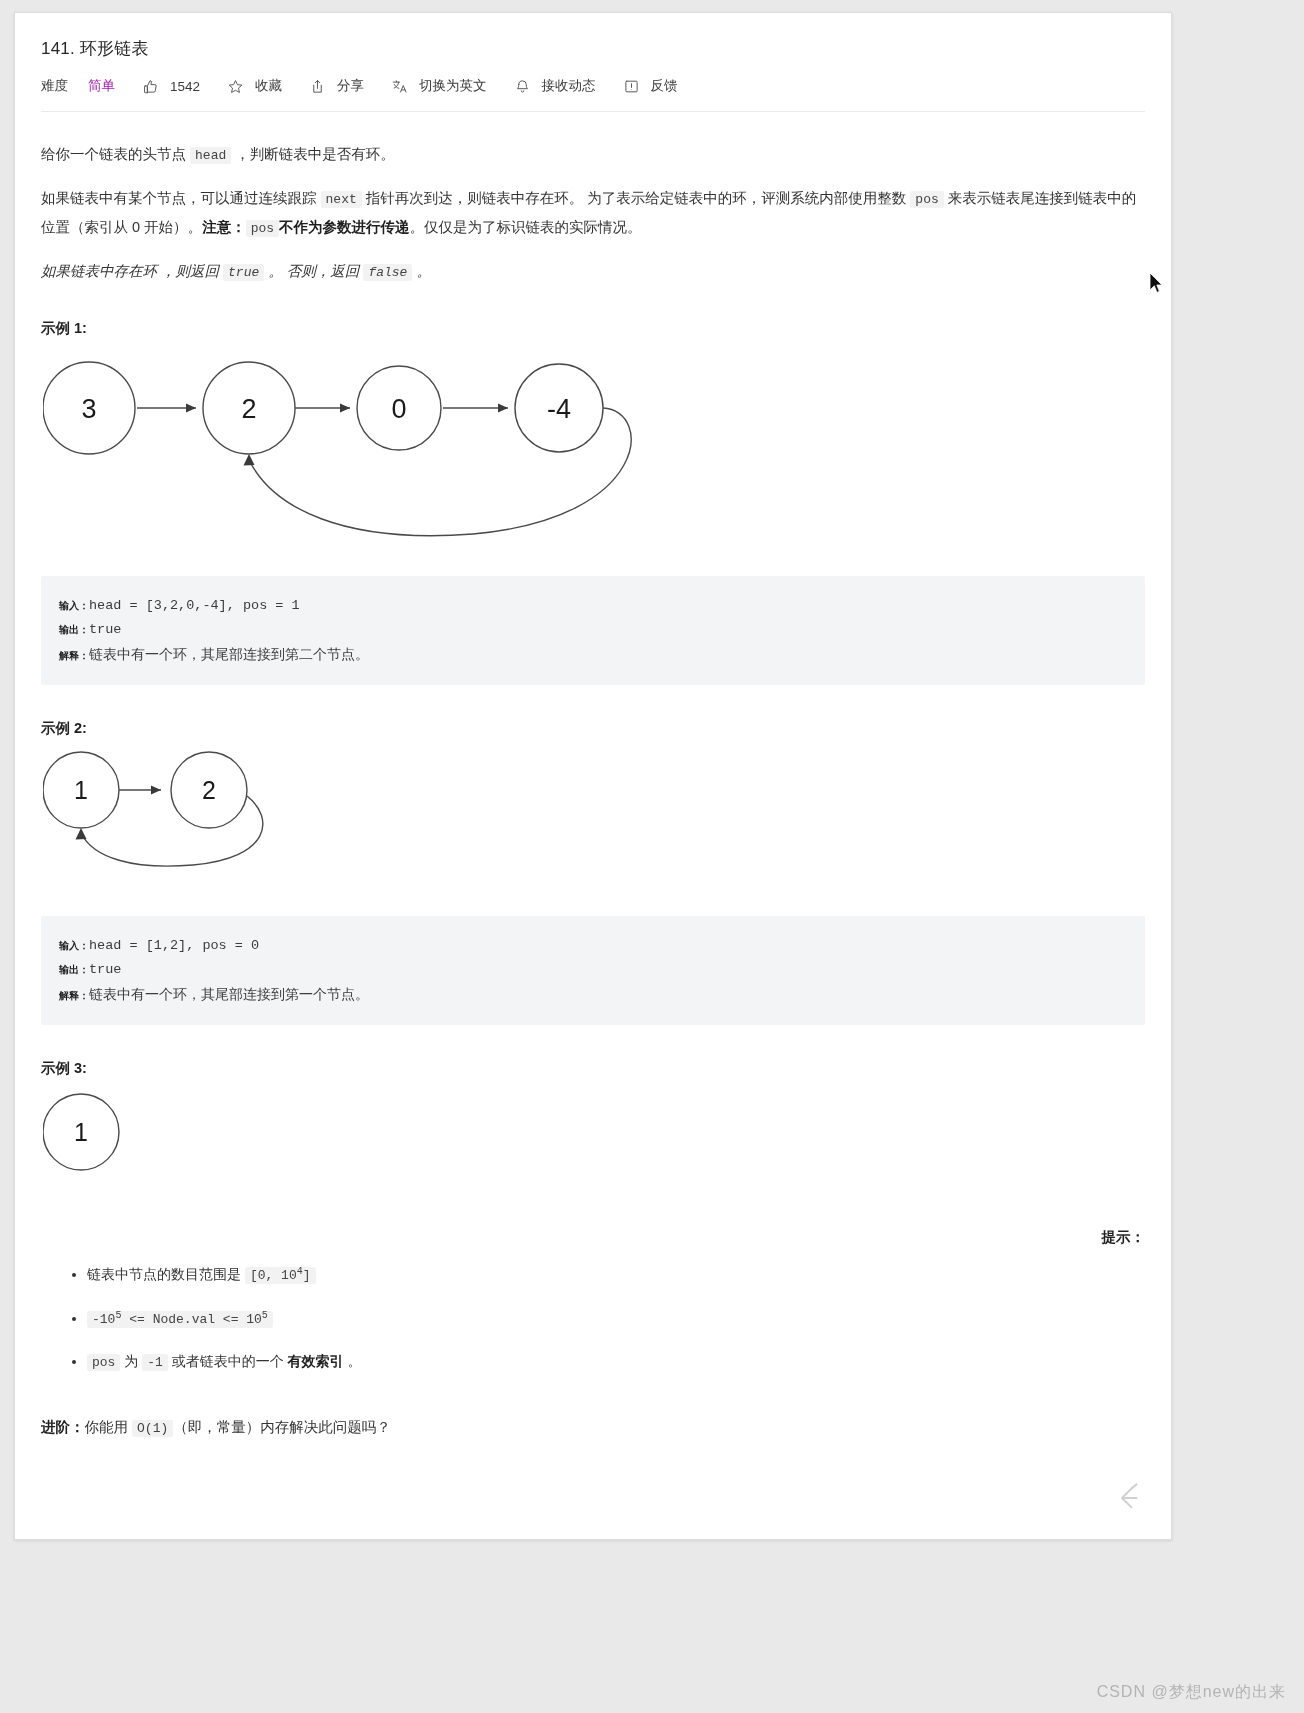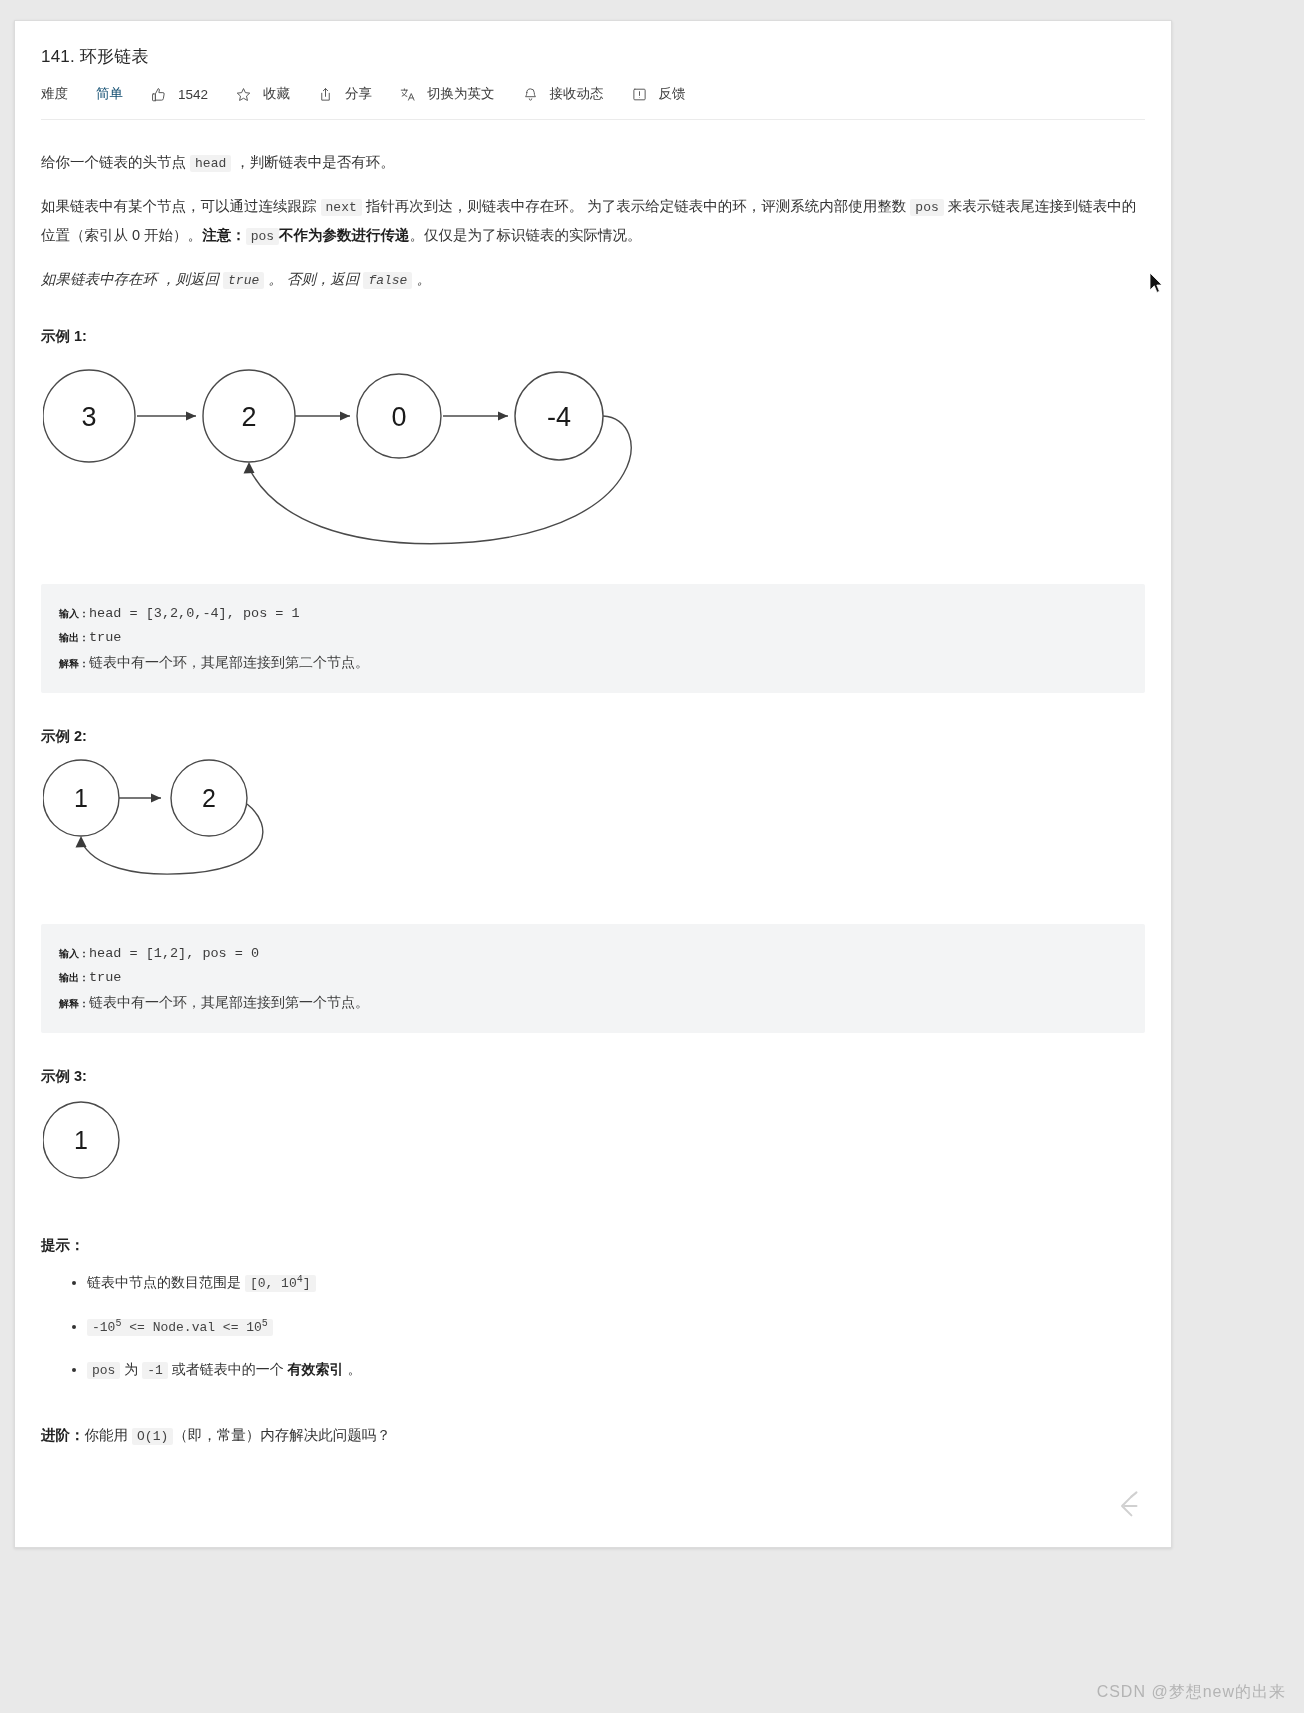--- a/index.html
+++ b/index.html
@@ -11,21 +11,21 @@
   .page {
     position: relative;
     width: 1304px;
     height: 1713px;
     background: #e9e9e9;
     overflow: hidden;
   }
   .card {
     position: absolute;
     left: 14px;
-    top: 20px;
+    top: 12px;
     width: 1158px;
     height: 1528px;
     background: #ffffff;
     border: 1px solid #dcdcdc;
     box-shadow: 0 1px 3px rgba(0,0,0,0.10);
     overflow: hidden;
   }
   .inner {
     padding: 20px 26px 0 26px;
   }
@@ -49,21 +49,21 @@
   .meta-item {
     display: flex;
     align-items: center;
     gap: 12px;
     margin-right: 28px;
     white-space: nowrap;
     cursor: pointer;
   }
   .meta-item.static { cursor: default; }
   .difficulty-label { color: #3c3c3c; }
-  .difficulty-value { color: #0c4a6e; margin-left: 16px; }
+  .difficulty-value { color: #a21caf; margin-left: 8px; }
   .ico {
     display: inline-block;
     width: 15px; height: 15px;
     position: relative;
     color: #5b5b5b;
     flex: 0 0 auto;
   }
   .ico svg { display:block; width: 15px; height: 15px; }
   .divider {
     height: 1px;
@@ -117,20 +117,21 @@
   .cn {
     font-family: Liberation Sans, sans-serif;
     font-size: 14px;
   }
   
   .hints-title {
     font-size: 14.5px;
     font-weight: 700;
     color: #1f1f1f;
     margin: 44px 0 8px 0;
+    text-align: right;
   }
   ul.hints {
     margin: 10px 0 0 0;
     padding-left: 34px;
     font-size: 14px;
     line-height: 2.2;
     color: #333;
   }
   ul.hints li { margin: 12px; }
   sup { font-size: 10px; vertical-align: super; }

